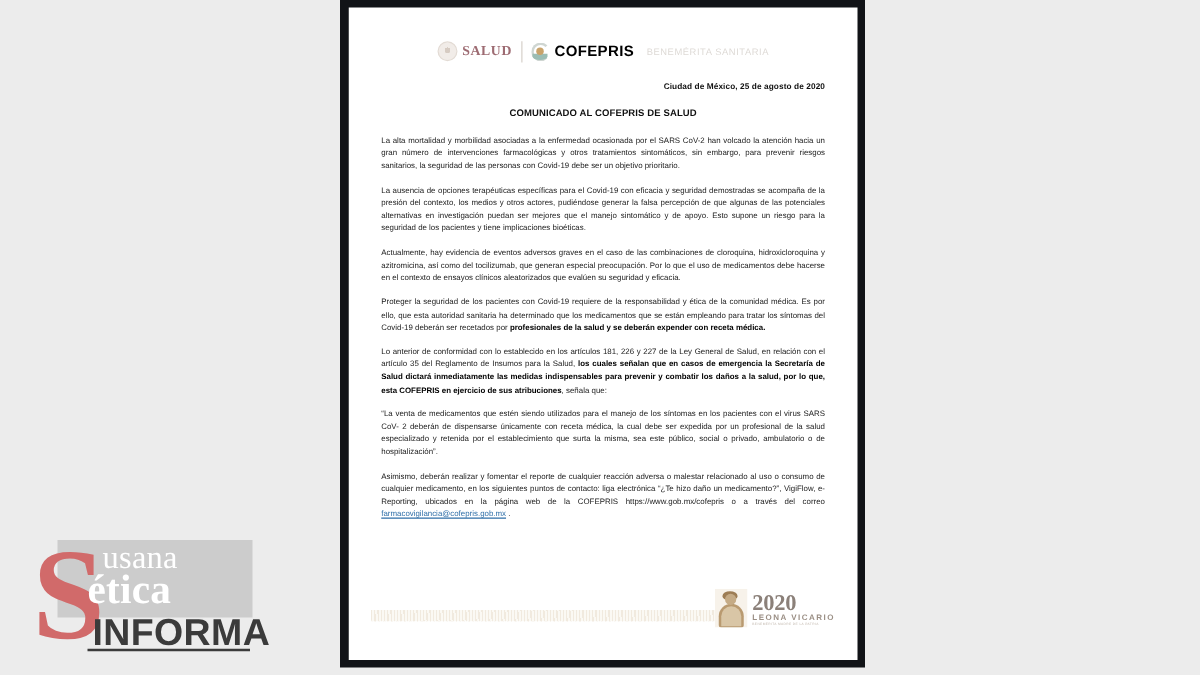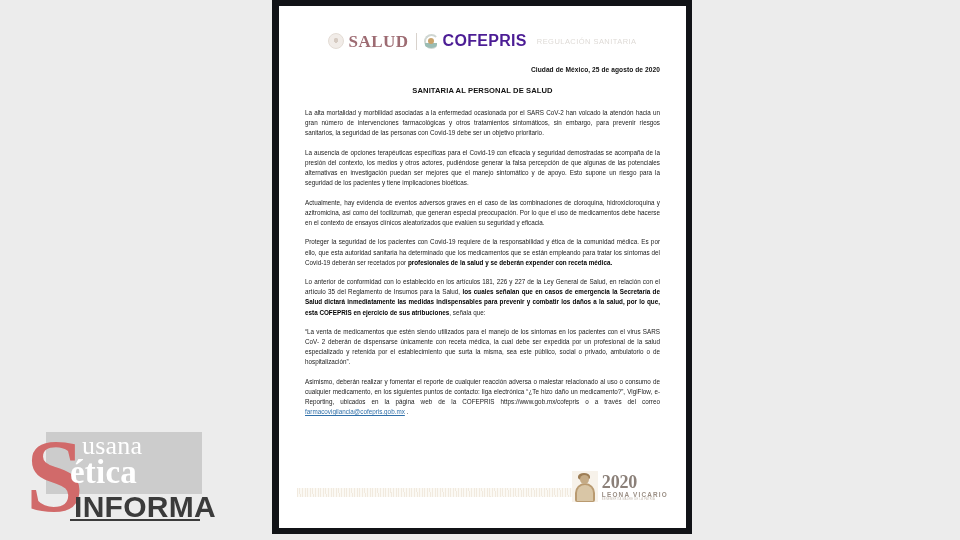--- a/index.html
+++ b/index.html
@@ -63,21 +63,21 @@
     height: 16px;
     border-radius: 50%;
     background:
       radial-gradient(circle at 50% 45%, #cfc3b8 0%, #cfc3b8 22%, #efe9e4 23%, #efe9e4 100%);
     border: 1px solid #ded5cd;
     box-sizing: border-box;
     opacity: .85;
   }
   .salud-word {
     font-family: "Liberation Serif", serif;
-    font-size: 17px;
+    font-size: 11px;
     font-weight: 700;
     letter-spacing: .5px;
     color: #9d6b72;
     line-height: 1;
   }
   .hdr-divider {
     width: 1px;
     height: 17px;
     background: #d8d2cc;
   }
@@ -112,24 +112,24 @@
     position: absolute;
     left: 1.5px;
     bottom: 0.5px;
     width: 12px;
     height: 5px;
     border-bottom-left-radius: 12px 6px;
     border-bottom-right-radius: 12px 6px;
     background: #9bbdb4;
   }
   .cofepris-word {
-    font-size: 16px;
+    font-size: 12px;
     font-weight: 700;
     letter-spacing: .3px;
-    color: #4c1d95;
+    color: #000000;
     line-height: 1;
   }
   .hdr-tagline {
     font-size: 7.5px;
     letter-spacing: .45px;
     color: #dedad6;
     margin-left: 3px;
   }
 
   
@@ -342,28 +342,28 @@
         </div>
         <div class="hdr-divider"></div>
         <div class="logo-cofepris">
           <span class="cofepris-mark">
             <span class="c-ring"></span>
             <span class="c-arc"></span>
             <span class="c-dot"></span>
           </span>
           <span class="cofepris-word">COFEPRIS</span>
         </div>
-        <span class="hdr-tagline">REGULACIÓN SANITARIA</span>
+        <span class="hdr-tagline">BENEMÉRITA SANITARIA</span>
       </div>
 
       <div class="doc-body">
 
         <div class="doc-date">Ciudad de México, 25 de agosto de 2020</div>
 
-        <div class="doc-title">SANITARIA AL PERSONAL DE SALUD</div>
+        <div class="doc-title">COMUNICADO AL COFEPRIS DE SALUD</div>
 
         <p class="para">La alta mortalidad y morbilidad asociadas a la enfermedad ocasionada por el SARS CoV-2 han volcado la atención hacia un gran número de intervenciones farmacológicas y otros tratamientos sintomáticos, sin embargo, para prevenir riesgos sanitarios, la seguridad de las personas con Covid-19 debe ser un objetivo prioritario.</p>
         <p class="para">La ausencia de opciones terapéuticas específicas para el Covid-19 con eficacia y seguridad demostradas se acompaña de la presión del contexto, los medios y otros actores, pudiéndose generar la falsa percepción de que algunas de las potenciales alternativas en investigación puedan ser mejores que el manejo sintomático y de apoyo. Esto supone un riesgo para la seguridad de los pacientes y tiene implicaciones bioéticas.</p>
         <p class="para">Actualmente, hay evidencia de eventos adversos graves en el caso de las combinaciones de cloroquina, hidroxicloroquina y azitromicina, así como del tocilizumab, que generan especial preocupación. Por lo que el uso de medicamentos debe hacerse en el contexto de ensayos clínicos aleatorizados que evalúen su seguridad y eficacia.</p>
 
         <p class="para"><span>Proteger la seguridad de los pacientes con Covid-19 requiere de la responsabilidad y ética de la comunidad médica. Es por ello, que esta autoridad sanitaria ha determinado que los medicamentos que se están empleando para tratar los síntomas del Covid-19 deberán ser recetados por </span><b>profesionales de la salud y se deberán expender con receta médica.</b></p>
 
         <p class="para"><span>Lo anterior de conformidad con lo establecido en los artículos 181, 226 y 227 de la Ley General de Salud, en relación con el artículo 35 del Reglamento de Insumos para la Salud, </span><b>los cuales señalan que en casos de emergencia la Secretaría de Salud dictará inmediatamente las medidas indispensables para prevenir y combatir los daños a la salud, por lo que, esta COFEPRIS en ejercicio de sus atribuciones</b><span>, señala que:</span></p>
 
         <p class="para">“La venta de medicamentos que estén siendo utilizados para el manejo de los síntomas en los pacientes con el virus SARS CoV- 2 deberán de dispensarse únicamente con receta médica, la cual debe ser expedida por un profesional de la salud especializado y retenida por el establecimiento que surta la misma, sea este público, social o privado, ambulatorio o de hospitalización”.</p>

